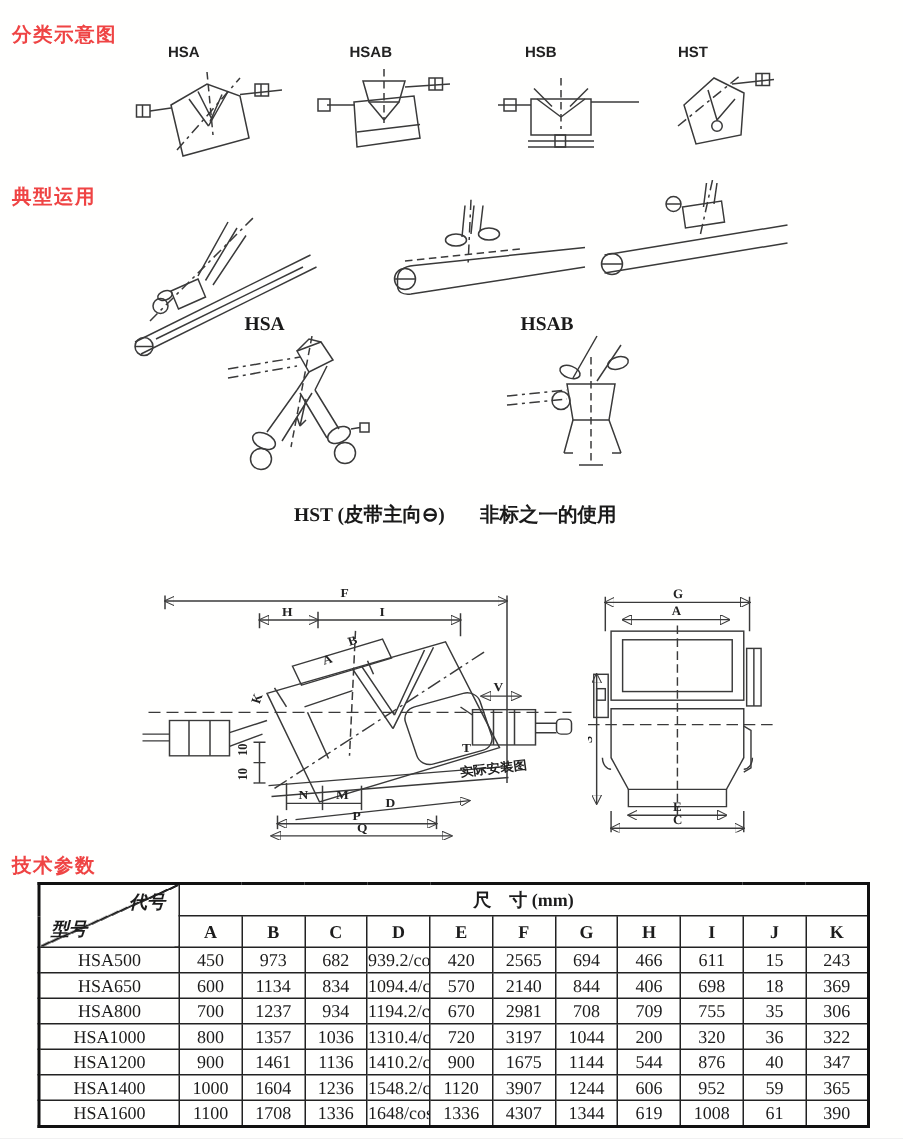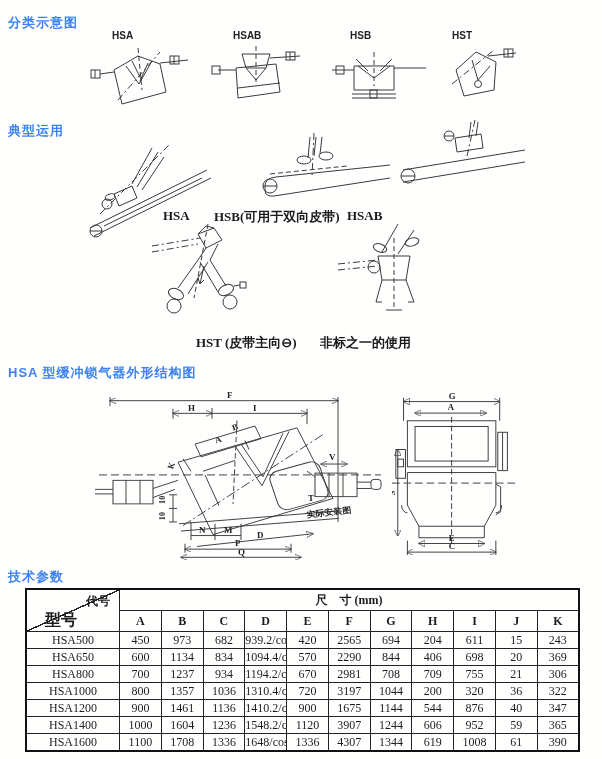--- a/index.html
+++ b/index.html
@@ -3,21 +3,21 @@
 <meta charset="utf-8">
 <style>
   html,body{margin:0;padding:0;background:#e8e8e8;}
   .page{
     position:relative;width:602px;height:759px;margin:0 auto;
     background:#fffffe;color:#1c1c1c;overflow:hidden;
     font-family:"Liberation Serif", serif;
   }
   .h{
     position:absolute;font-family:"Liberation Sans", sans-serif;
-    font-weight:bold;font-size:13px;letter-spacing:1px;color:#3b82f6;
+    font-weight:bold;font-size:13px;letter-spacing:1px;color:#ef4444;
   }
   .abs{position:absolute;}
   svg{display:block;}
   svg line, svg path, svg polygon, svg rect, svg circle, svg ellipse{
     stroke:#3a3a3a;stroke-width:1;fill:none;
   }
   svg text{
     fill:#222;stroke:none;font-family:"Liberation Serif", serif;
     font-size:9px;font-weight:bold;
   }
@@ -39,23 +39,24 @@
     border:1px solid #222;text-align:center;padding:0;
     height:16px;line-height:15px;overflow:hidden;white-space:nowrap;
   }
   table.params{border:2px solid #111;}
   table.params thead th{height:20px;line-height:19px;font-weight:bold;}
   th.corner{
     position:relative;width:92px;
     background:linear-gradient(to bottom right,
       transparent calc(50% - 0.7px), #222 calc(50% - 0.7px),
       #222 calc(50% + 0.7px), transparent calc(50% + 0.7px));
+    font-style:italic;
   }
   th.corner .tr{position:absolute;top:2px;right:9px;font-size:12px;}
-  th.corner .bl{position:absolute;bottom:2px;left:18px;font-size:16px;}
+  th.corner .bl{position:absolute;bottom:2px;left:7px;font-size:12px;}
   .co-a{width:36px}.co-b{width:39px}.co-c{width:40px}.co-d{width:78px}
   .co-e{width:38px}.co-f{width:40px}.co-g{width:39px}.co-h{width:39px}
   .co-i{width:40px}.co-j{width:34px}.co-k{width:40px}
 </style>
 </head>
 <body>
 
 <div class="page">
 
   <div class="h" style="left:8px;top:14px">分类示意图</div>
@@ -149,21 +150,20 @@
     <circle cx="15" cy="56" r="7"></circle>
       <line x1="8" y1="56" x2="22" y2="56"></line>
     <polygon points="62,18 88,14 90,28 64,32"></polygon>
     <circle cx="56" cy="16" r="5"></circle>
       <line x1="51" y1="16" x2="61" y2="16"></line>
     <path d="M78,2 L76,18 M85,2 L83,16"></path>
     <line x1="82" y1="0" x2="74" y2="36" stroke-dasharray="7 3 2 3"></line>
   </svg>
 
   <div class="app-label" style="left:163px;top:208px">HSA</div>
-  <div class="app-label" style="left:214px;top:208px">HSB(可用于双向皮带)</div>
   <div class="app-label" style="left:347px;top:208px">HSAB</div>
 
   <svg class="abs" style="left:150px;top:224px" width="115" height="105" viewBox="0 0 115 105">
     <polygon points="48,10 64,4 72,16 56,24"></polygon>
     <path d="M48,10 L56,2 L64,4"></path>
     <path d="M56,24 L48,36 M68,20 L60,36"></path>
     <path d="M48,36 L28,64 M58,38 L38,70 M60,36 L76,62 M50,38 L68,68"></path>
     <ellipse cx="26" cy="70" rx="8" ry="5" transform="rotate(25 26 70)"></ellipse>
     <circle cx="24" cy="82" r="7"></circle>
     <ellipse cx="76" cy="66" rx="8" ry="5" transform="rotate(-25 76 66)"></ellipse>
@@ -185,21 +185,20 @@
     <line x1="6" y1="42" x2="46" y2="38" stroke-dasharray="7 3 2 3"></line>
     <line x1="6" y1="48" x2="46" y2="44" stroke-dasharray="7 3 2 3"></line>
     <circle cx="42" cy="45" r="6"></circle>
     <line x1="62" y1="16" x2="62" y2="88" stroke-dasharray="5 3"></line>
     <line x1="54" y1="88" x2="70" y2="88"></line>
   </svg>
 
   <div class="app-label" style="left:196px;top:334px">HST (皮带主向⊖)</div>
   <div class="app-label" style="left:320px;top:334px">非标之一的使用</div>
 
-  <div class="h" style="left:8px;top:364px">HSA 型缓冲锁气器外形结构图</div>
 
   <svg class="abs" style="left:85px;top:388px" width="300" height="172" viewBox="0 0 300 190" preserveAspectRatio="none">
 
     <line x1="25" y1="14" x2="253" y2="14" marker-start="url(#ar)" marker-end="url(#ar)"></line>
     <line x1="25" y1="10" x2="25" y2="20"></line>
       <line x1="253" y1="10" x2="253" y2="148"></line>
     <text x="142" y="11">F</text>
 
     <line x1="88" y1="28" x2="127" y2="28" marker-start="url(#ar)" marker-end="url(#ar)"></line>
     <line x1="127" y1="28" x2="222" y2="28" marker-end="url(#ar)"></line>
@@ -329,51 +328,51 @@
     <tbody>
       <tr>
         <td>HSA500</td>
         <td>450</td>
         <td>973</td>
         <td>682</td>
         <td>939.2/cos α</td>
         <td>420</td>
         <td>2565</td>
         <td>694</td>
-        <td>204</td>
+        <td>466</td>
         <td>611</td>
         <td>15</td>
         <td>243</td>
       </tr>
       <tr>
         <td>HSA650</td>
         <td>600</td>
         <td>1134</td>
         <td>834</td>
         <td>1094.4/cos α</td>
         <td>570</td>
-        <td>2290</td>
+        <td>2140</td>
         <td>844</td>
         <td>406</td>
         <td>698</td>
-        <td>20</td>
+        <td>18</td>
         <td>369</td>
       </tr>
       <tr>
         <td>HSA800</td>
         <td>700</td>
         <td>1237</td>
         <td>934</td>
         <td>1194.2/cos α</td>
         <td>670</td>
         <td>2981</td>
         <td>708</td>
         <td>709</td>
         <td>755</td>
-        <td>21</td>
+        <td>35</td>
         <td>306</td>
       </tr>
       <tr>
         <td>HSA1000</td>
         <td>800</td>
         <td>1357</td>
         <td>1036</td>
         <td>1310.4/cos α</td>
         <td>720</td>
         <td>3197</td>

